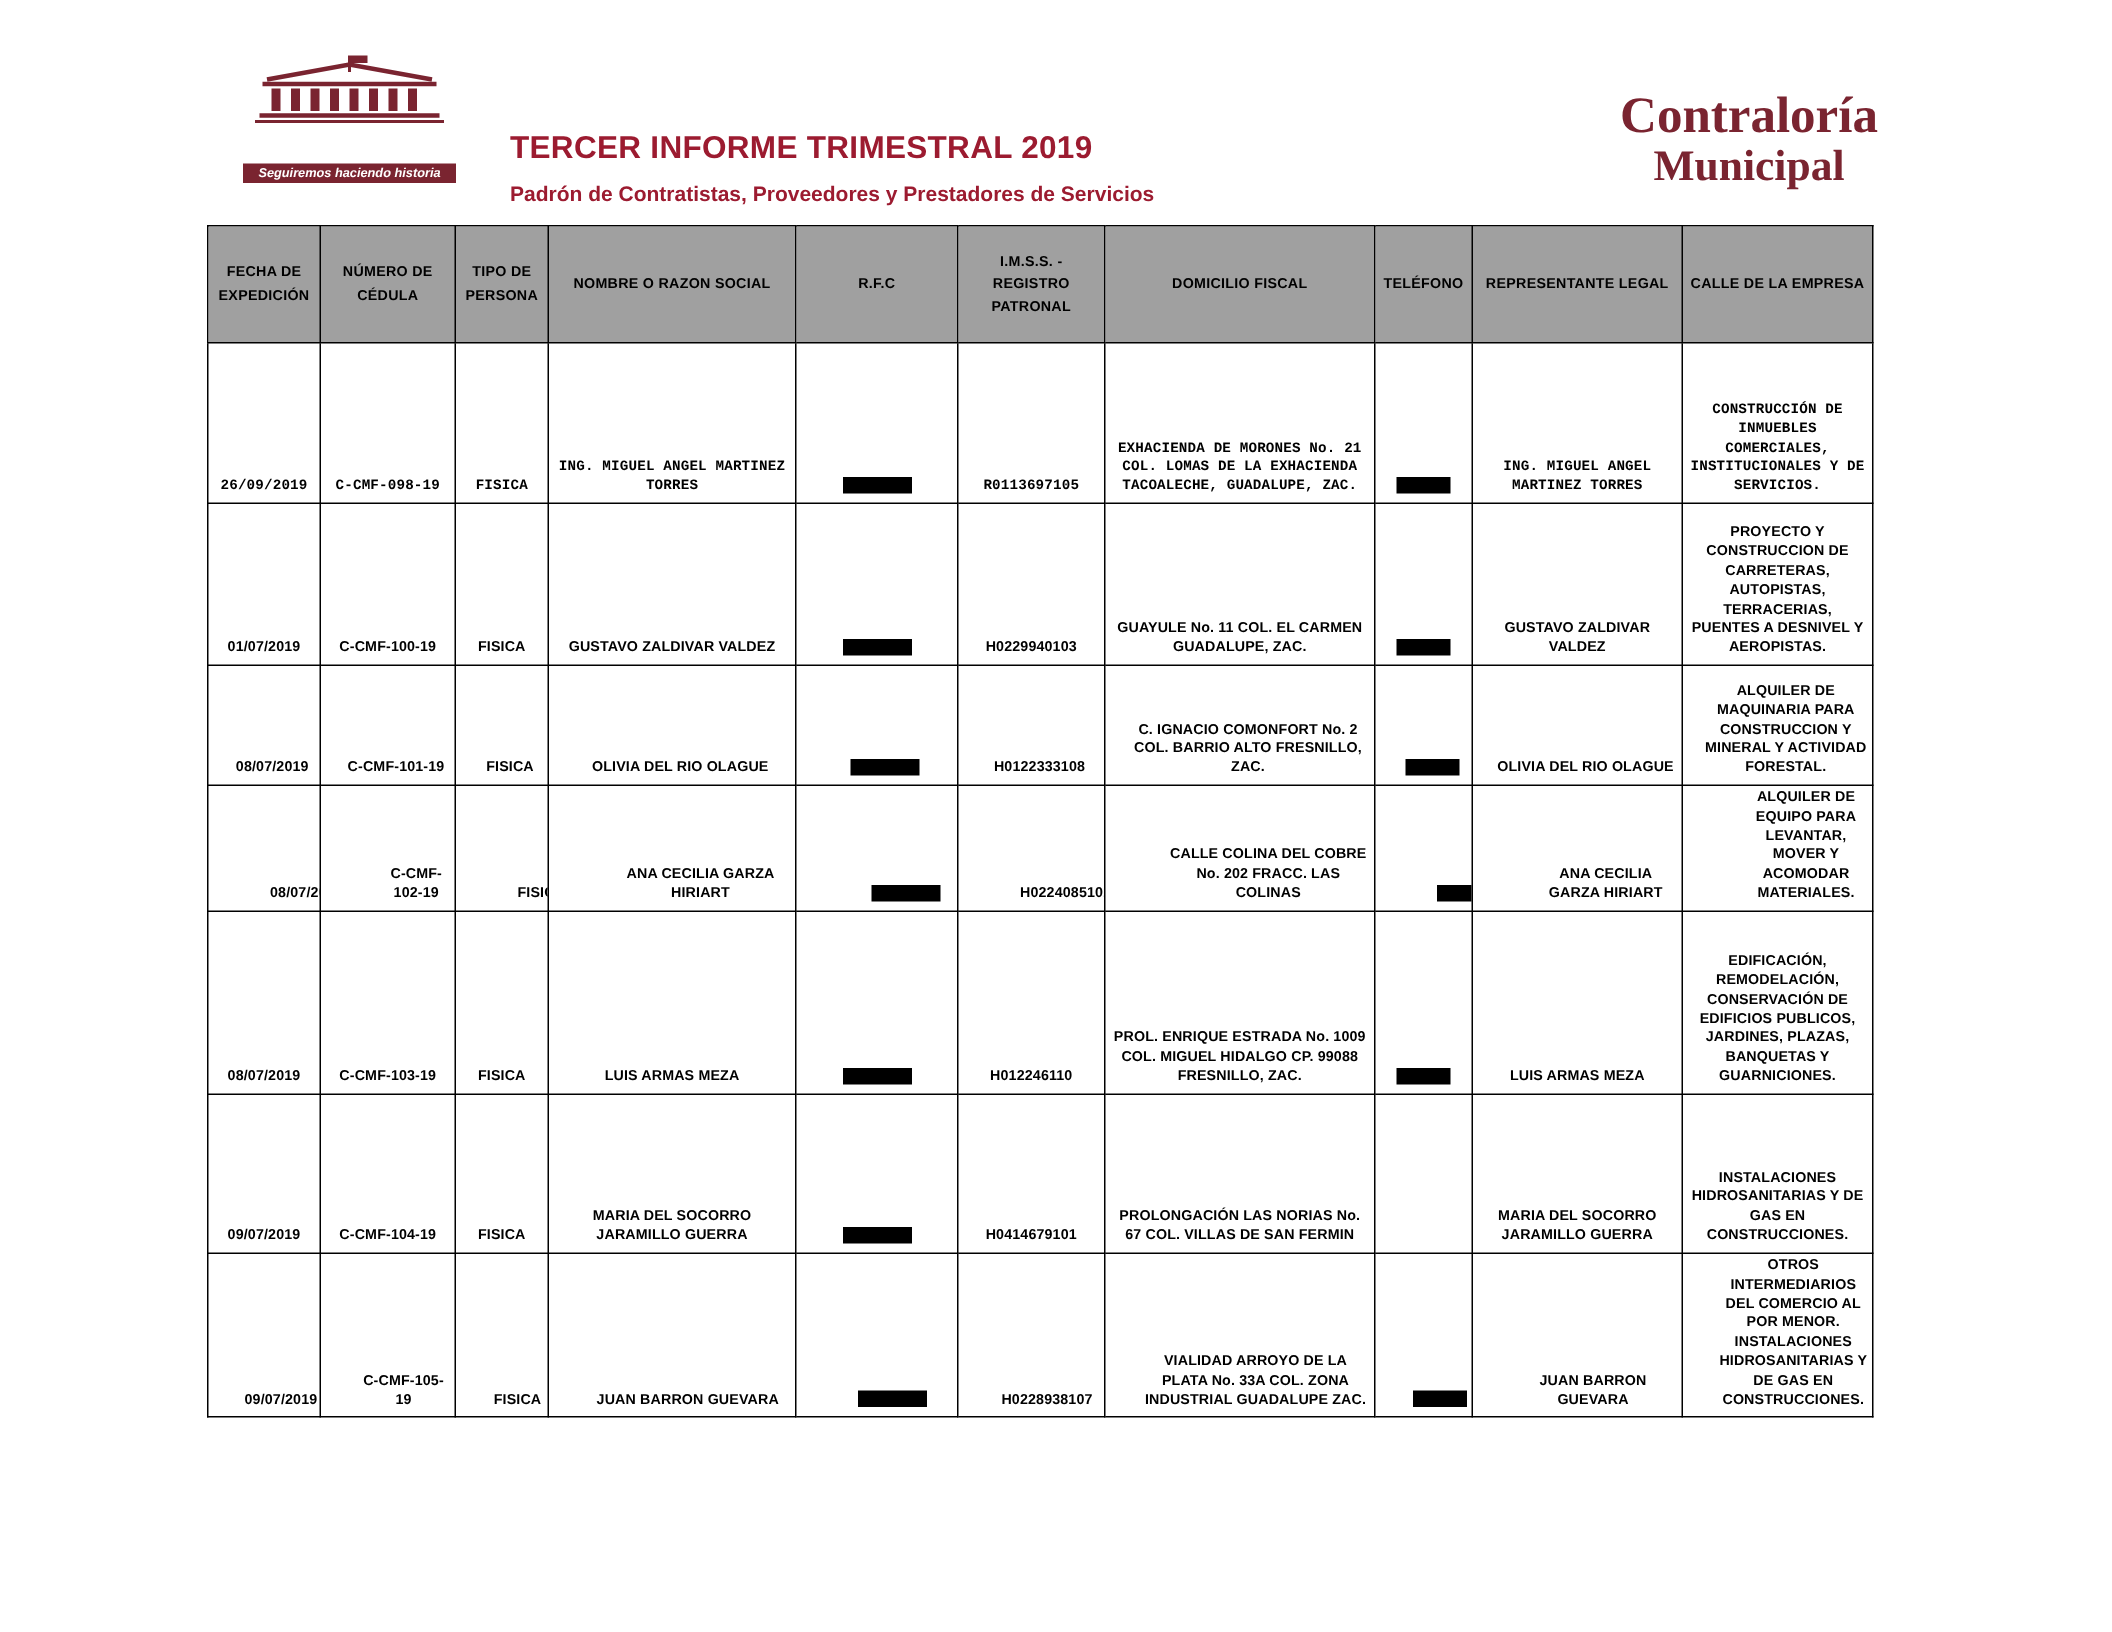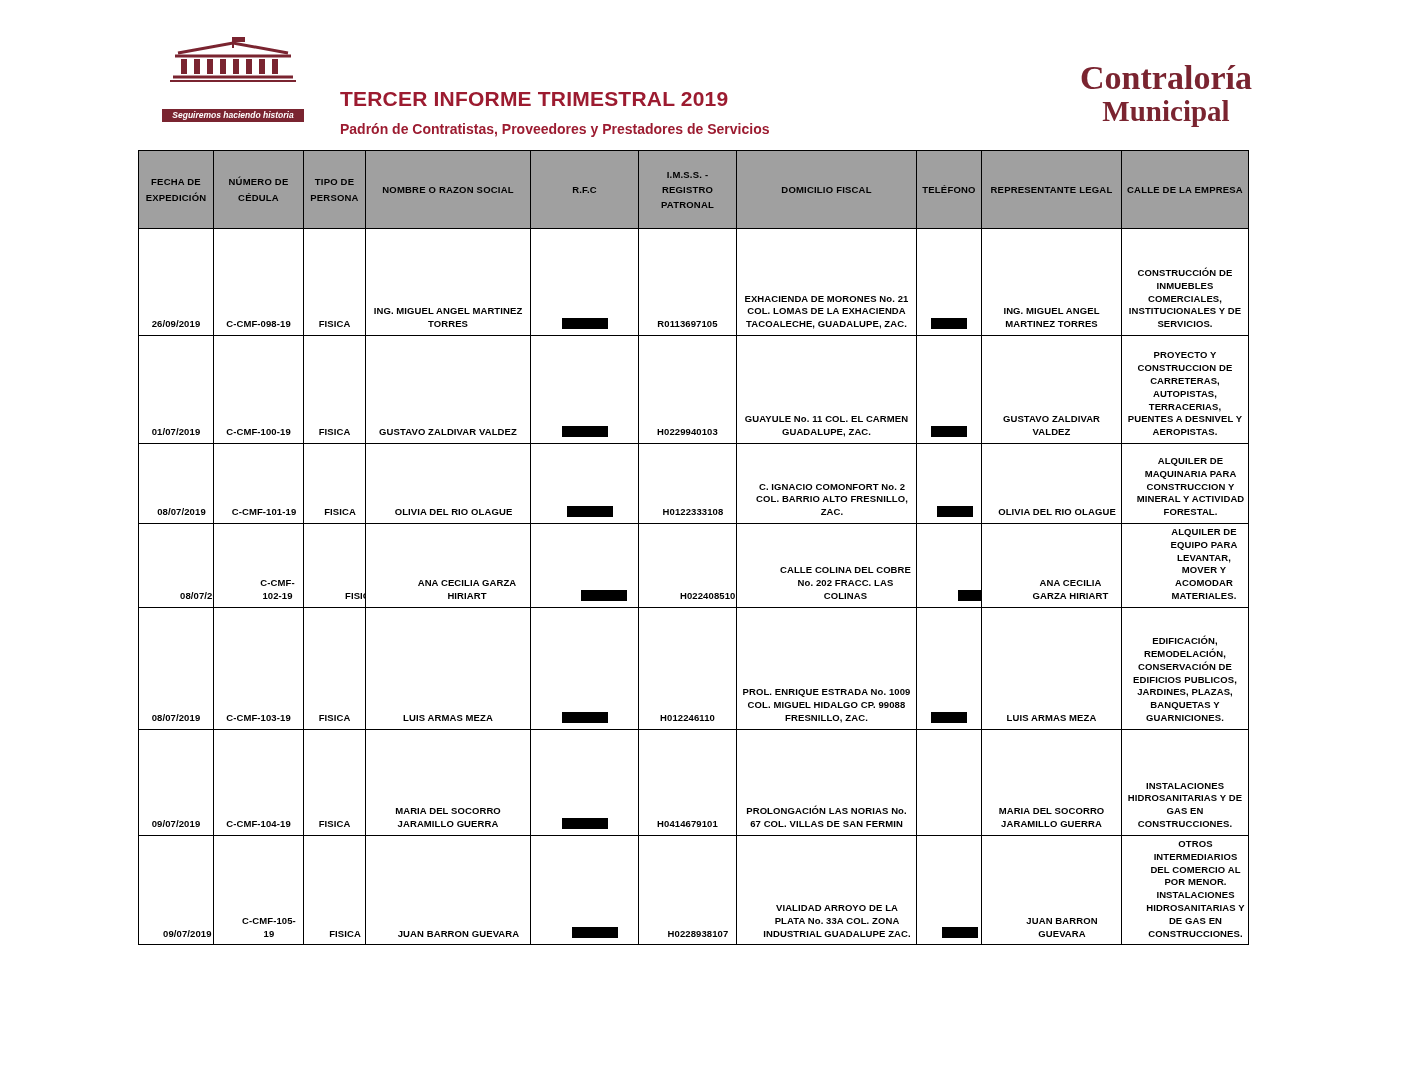--- a/index.html
+++ b/index.html
@@ -29,21 +29,21 @@
   col.c-imss { width: 98px; }
   col.c-domicilio { width: 180px; }
   col.c-telefono { width: 65px; }
   col.c-representante { width: 140px; }
   col.c-giro { width: 127px; }
 
   th, td { border: 1px solid #000; font-weight: 700; text-align: center; padding: 2px 3px; overflow: hidden; }
   th { background: var(--header_gray, #a0a0a0); color: #000; font-size: 9.5px; height: 78px; vertical-align: middle; line-height: 1.6; letter-spacing: 0.2px; }
   td { font-size: 9.5px; vertical-align: bottom; line-height: 1.35; padding-bottom: 4px; letter-spacing: 0.1px; }
 
-  tbody tr:nth-child(1) td { height: 107px; }
+  tbody tr:nth-child(1) td { height: 107px; font-family: Liberation Mono, monospace; }
   tbody tr:nth-child(2) td { height: 108px; }
   tbody tr:nth-child(3) td { height: 80px; padding-left: 14px; }
   tbody tr:nth-child(4) td { height: 77px; padding-left: 41px; }
   tbody tr:nth-child(5) td { height: 122px; }
   tbody tr:nth-child(6) td { height: 106px; }
   tbody tr:nth-child(7) td { height: 100px; padding-left: 24px; }
 
   .redact { background: var(--redaction, #000); height: 11px; margin: 2px auto 2px; }
   .redact.rfc { width: 46px; }
   .redact.tel { width: 36px; }

